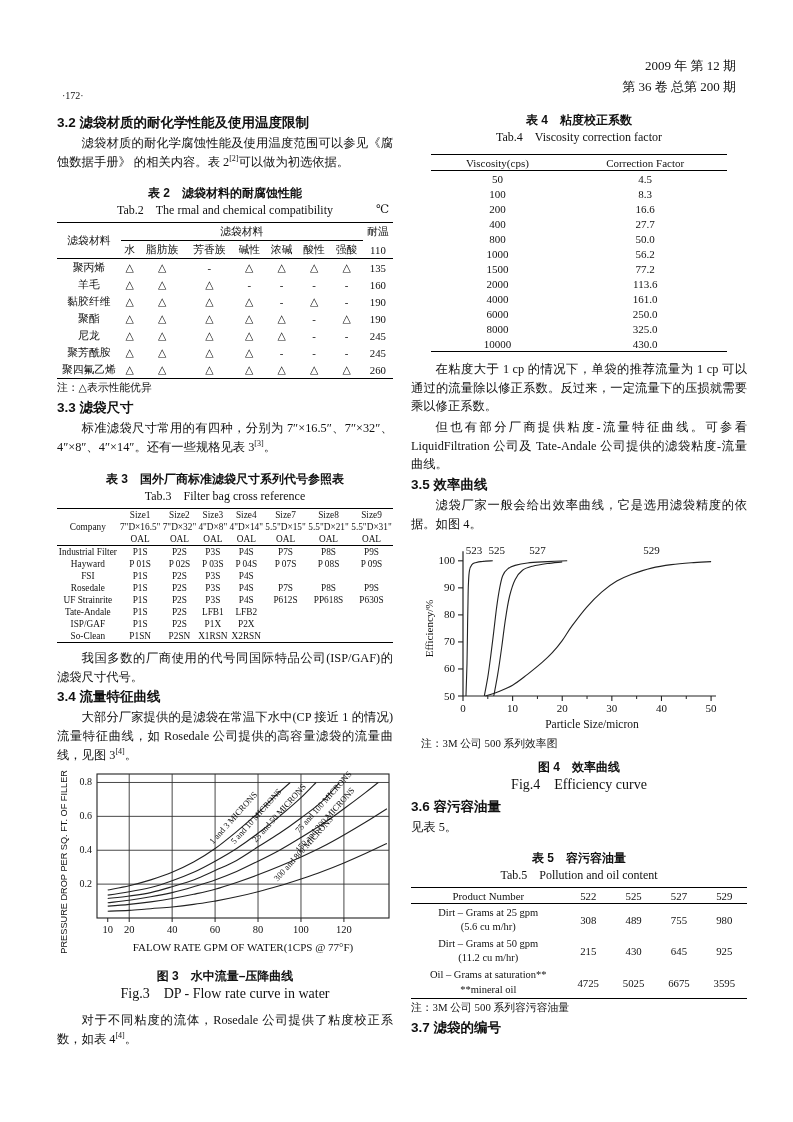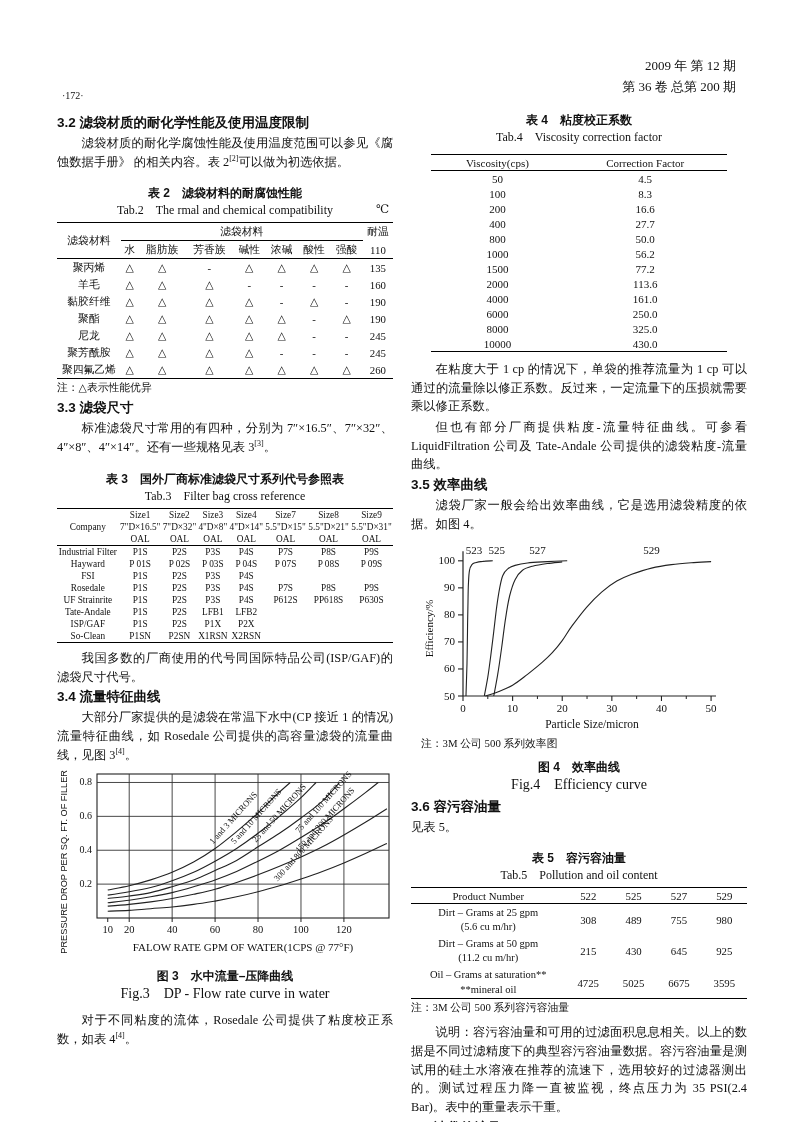--- a/index.html
+++ b/index.html
@@ -522,19 +522,18 @@
               </td>
               <td>4725</td>
               <td>5025</td>
               <td>6675</td>
               <td>3595</td>
             </tr>
           </tbody>
       </table>
       <div class="tbl-note">注：3M 公司 500 系列容污容油量</div>
 
-      <p class="para" style="margin-top:8px"><span>说明：容污容油量和可用的过滤面积息息相关。以上的数据是不同过滤精度下的典型容污容油量数据。容污容油量是测试用的硅土水溶液在推荐的流速下，选用较好的过滤器测出的。测试过程压力降一直被监视，终点压力为 35 PSI(2.4 Bar)。表中的重量表示干重。</span></p>
 
       <h3 class="sec">3.7 滤袋的编号</h3>
 
     </div>
   </div>
 </div>
 
 </body></html>

